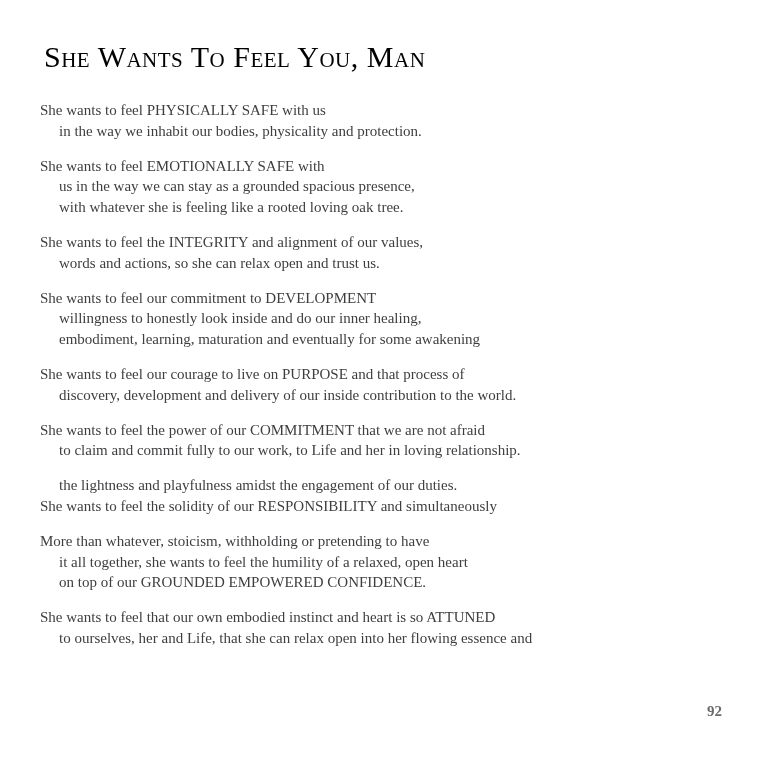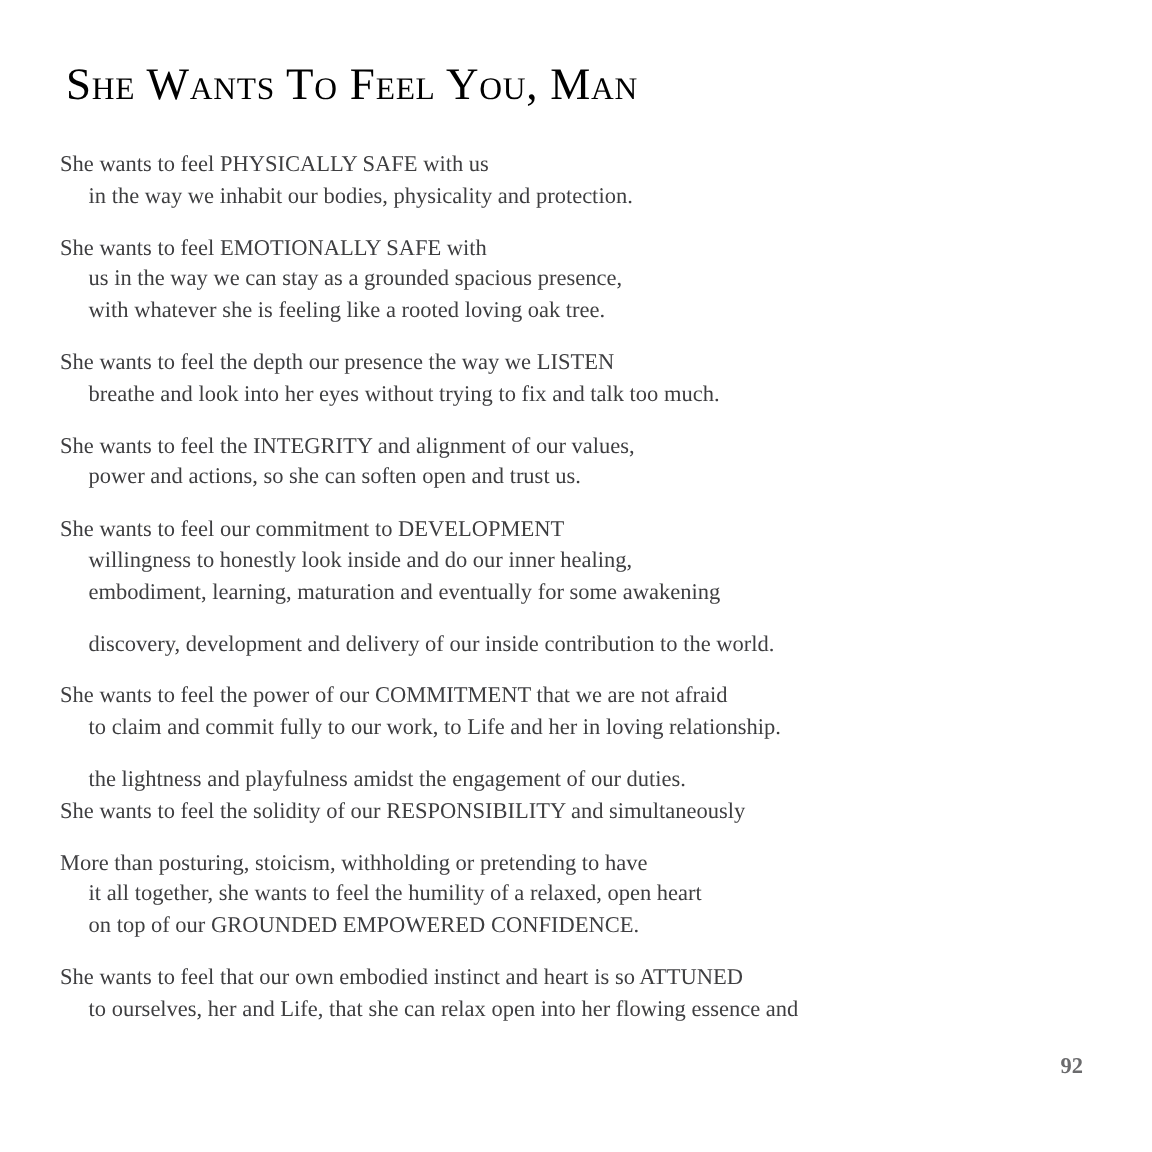--- a/index.html
+++ b/index.html
@@ -64,45 +64,42 @@
       <div class="para">
         <div class="line">She wants to feel PHYSICALLY SAFE with us</div>
         <div class="line indent">in the way we inhabit our bodies, physicality and protection.</div>
       </div>
       <div class="para">
         <div class="line">She wants to feel EMOTIONALLY SAFE with</div>
         <div class="line indent">us in the way we can stay as a grounded spacious presence,</div>
         <div class="line indent">with whatever she is feeling like a rooted loving oak tree.</div>
       </div>
       <div class="para">
-        <div class="line">She wants to feel the depth our presence the way we LISTEN</div>
-        <div class="line indent">breathe and look into her eyes without trying to fix and talk too much.</div>
-      </div>
-      <div class="para">
         <div class="line">She wants to feel the INTEGRITY and alignment of our values,</div>
-        <div class="line indent">power and actions, so she can soften open and trust us.</div>
+        <div class="line indent">words and actions, so she can relax open and trust us.</div>
       </div>
       <div class="para">
         <div class="line">She wants to feel our commitment to DEVELOPMENT</div>
         <div class="line indent">willingness to honestly look inside and do our inner healing,</div>
         <div class="line indent">embodiment, learning, maturation and eventually for some awakening</div>
       </div>
       <div class="para">
+        <div class="line">She wants to feel our courage to live on PURPOSE and that process of</div>
         <div class="line indent">discovery, development and delivery of our inside contribution to the world.</div>
       </div>
       <div class="para">
         <div class="line">She wants to feel the power of our COMMITMENT that we are not afraid</div>
         <div class="line indent">to claim and commit fully to our work, to Life and her in loving relationship.</div>
       </div>
       <div class="para">
         <div class="line indent">the lightness and playfulness amidst the engagement of our duties.</div>
         <div class="line">She wants to feel the solidity of our RESPONSIBILITY and simultaneously</div>
       </div>
       <div class="para">
-        <div class="line">More than posturing, stoicism, withholding or pretending to have</div>
+        <div class="line">More than whatever, stoicism, withholding or pretending to have</div>
         <div class="line indent">it all together, she wants to feel the humility of a relaxed, open heart</div>
         <div class="line indent">on top of our GROUNDED EMPOWERED CONFIDENCE.</div>
       </div>
       <div class="para">
         <div class="line">She wants to feel that our own embodied instinct and heart is so ATTUNED</div>
         <div class="line indent">to ourselves, her and Life, that she can relax open into her flowing essence and</div>
       </div>
     </div>
 
   <div class="page-number">92</div>

